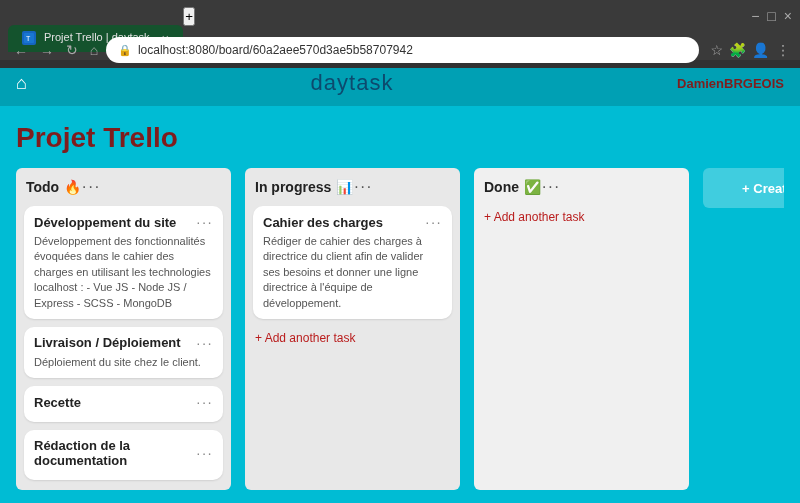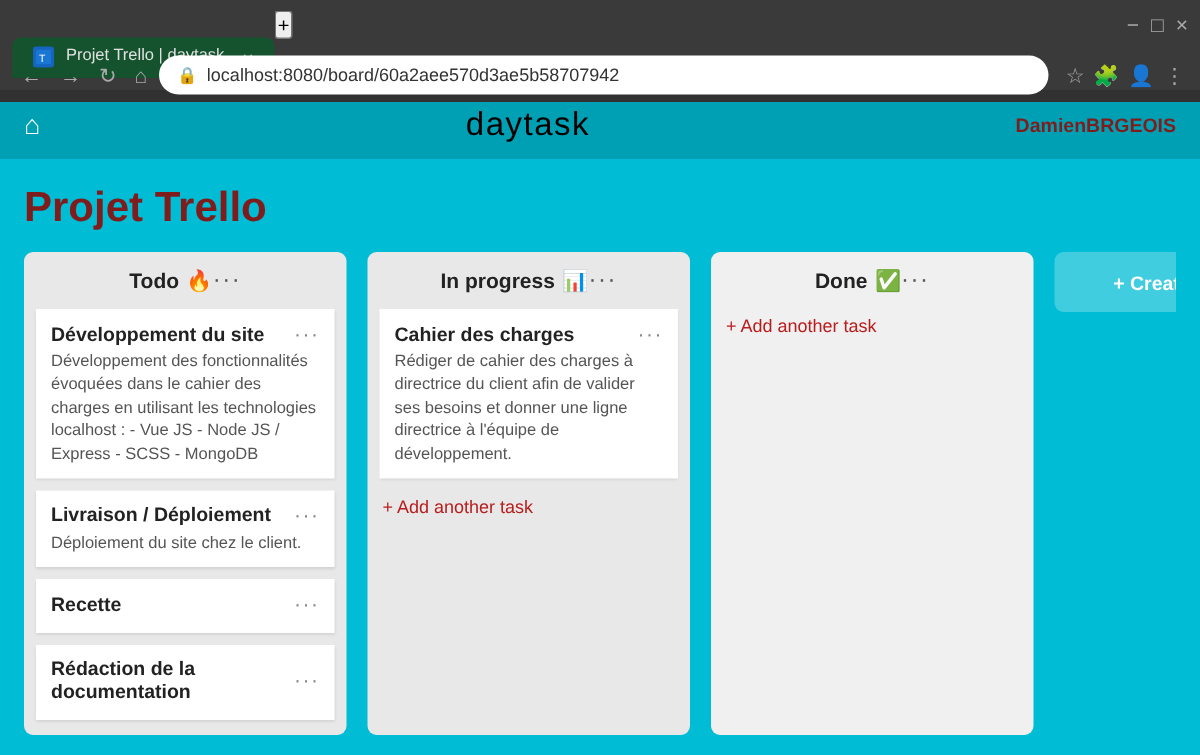--- a/index.html
+++ b/index.html
@@ -15,39 +15,39 @@
     .browser-controls { display: flex; align-items: center; padding: 4px 10px; gap: 4px; background: #3a3a3a; height: 36px; }
     .browser-btn { background: none; border: none; color: #aaa; font-size: 14px; cursor: pointer; padding: 2px 4px; border-radius: 3px; }
     .address-bar { flex: 1; background: #fff; border-radius: 14px; padding: 3px 12px; display: flex; align-items: center; gap: 6px; font-size: 12px; color: #333; height: 26px; }
     .address-bar .lock-icon { color: #555; font-size: 11px; }
     .browser-right-icons { display: flex; gap: 6px; align-items: center; margin-left: 8px; }
     .browser-right-icons .icon-btn { color: #aaa; font-size: 14px; cursor: pointer; }
 
     
     .app-header { background: rgba(0,0,0,0.15); height: 46px; display: flex; align-items: center; padding: 0 16px; }
     .app-header .home-icon { color: #fff; font-size: 18px; cursor: pointer; }
-    .app-header .app-title { flex: 1; text-align: center; font-size: 22px; color: #000000; font-weight: 300; letter-spacing: 1px; }
+    .app-header .app-title { flex: 1; text-align: center; font-size: 22px; color: #0c4a6e; font-weight: 300; letter-spacing: 1px; }
     .app-header .user-name { color: #7f1d1d; font-size: 13px; font-weight: 700; }
 
     
     .page-content { padding: 16px; }
     .project-title { color: #7f1d1d; font-size: 28px; font-weight: 700; margin-bottom: 14px; }
 
     
     .board { display: flex; gap: 14px; overflow-x: auto; }
 
     
     .column { background: #e8e8e8; border-radius: 6px; width: 215px; min-width: 215px; padding: 10px 8px; display: flex; flex-direction: column; gap: 8px; max-height: 380px; overflow-y: auto; }
-    .column-header { display: flex; align-items: center; justify-content: center; padding: 0 2px 2px; }
+    .column-header { display: flex; align-items: center; justify-content: flex-start; padding: 0 2px 2px; }
     .column-title { font-size: 14px; font-weight: 700; color: #222; display: flex; align-items: center; gap: 5px; }
     .column-emoji { font-size: 14px; }
     .column-menu { color: #555; cursor: pointer; font-size: 16px; letter-spacing: 1px; }
 
     
-    .card { background: #fff; border-radius: 0; padding: 8px 10px; box-shadow: 0 1px 2px rgba(0,0,0,0.1); }
+    .card { background: #fff; border-radius: 10px; padding: 8px 10px; box-shadow: 0 1px 2px rgba(0,0,0,0.1); }
     .card-header { display: flex; align-items: center; justify-content: space-between; margin-bottom: 4px; }
     .card-title { font-size: 13px; font-weight: 600; color: #222; }
     .card-menu { color: #888; cursor: pointer; font-size: 14px; letter-spacing: 1px; }
     .card-description { font-size: 11px; color: #555; line-height: 1.4; }
 
     
     .add-task { color: #b91c1c; font-size: 12px; cursor: pointer; padding: 4px 2px; display: flex; align-items: center; gap: 4px; }
 
     
     .create-column { background: rgba(255,255,255,0.25); border-radius: 6px; width: 180px; min-width: 180px; height: 40px; display: flex; align-items: center; justify-content: center; color: #fff; font-size: 13px; font-weight: 600; cursor: pointer; padding: 0 12px; gap: 4px; }

